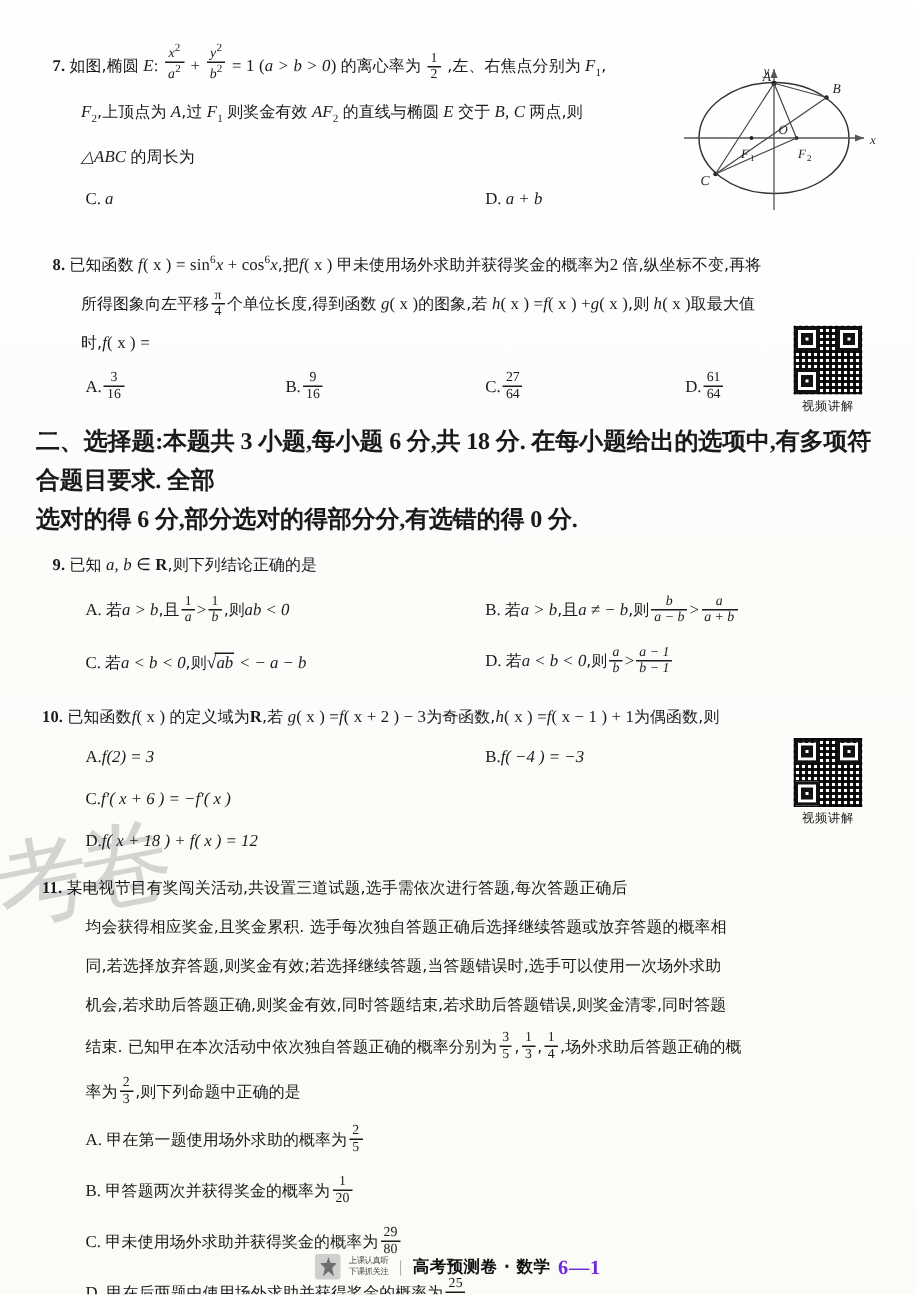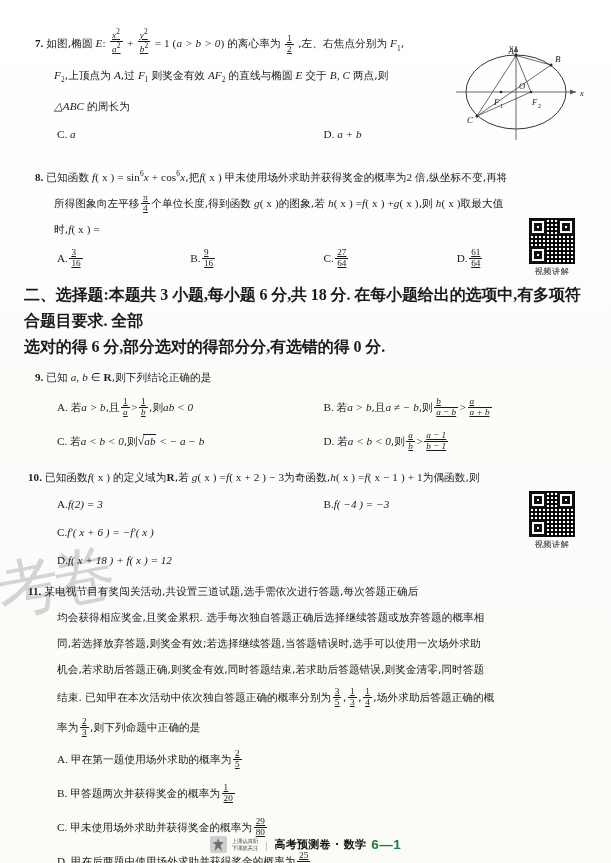--- a/index.html
+++ b/index.html
@@ -52,25 +52,24 @@
   }
   .cn { font-family: "DejaVu Sans", "Liberation Sans", sans-serif; font-size: 10.6px; }
   .mi { font-style: italic; font-family: "Liberation Serif", serif; }
   .mn { font-family: "Liberation Serif", serif; }
   .bb { font-weight: bold; font-family: "Liberation Serif", serif; }
 
   
   .frac {
     display: inline-block;
     vertical-align: -0.48em;
-    text-align: left;
+    text-align: center;
     font-size: 9.2px;
     line-height: 1.06;
     margin: 0 1.5px;
-    text-decoration: underline;
   }
   .frac .num { display: block; padding: 0 2px; border-bottom: 1px solid #1a1a1a; }
   .frac .den { display: block; padding: 0 2px; }
 
   .sup { font-size: 7.4px; vertical-align: super; font-family: "Liberation Serif", serif; }
   .sub { font-size: 7.4px; vertical-align: sub; font-family: "Liberation Serif", serif; }
 
   .sqrt { display: inline-block; white-space: nowrap; }
   .sqrt .rad { font-size: 12px; }
   .sqrt .bar { border-top: 1px solid #1a1a1a; padding: 0 1px; margin-left: -1px; }
@@ -200,22 +199,22 @@
   .ftitle {
     font-size: 11px;
     font-weight: bold;
     font-family: "DejaVu Sans", "Liberation Sans", sans-serif;
     color: #111;
     letter-spacing: 0.3px;
   }
   .fpage {
     font-size: 13.5px;
     font-weight: bold;
-    font-family: Liberation Sans, sans-serif;
-    color: #15803d;
+    font-family: Liberation Serif, serif;
+    color: #6d28d9;
     letter-spacing: 0.5px;
   }
 </style>
 </head>
 <body>
 
 <div id="page">
   <div class="paper"></div>
 
   <div class="watermark">考卷</div>

